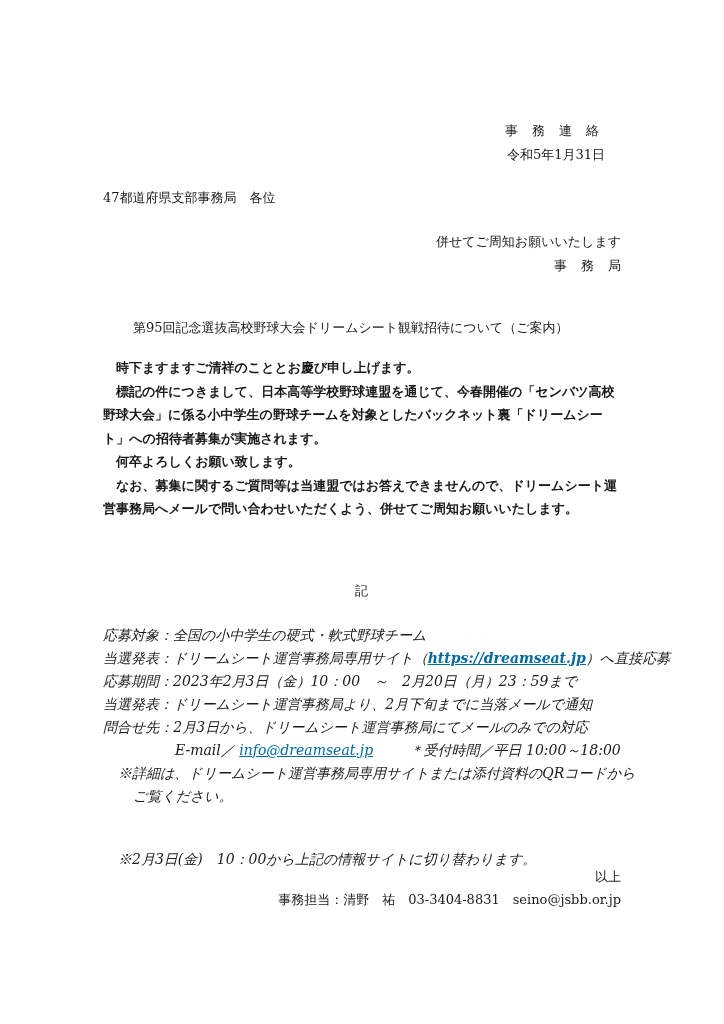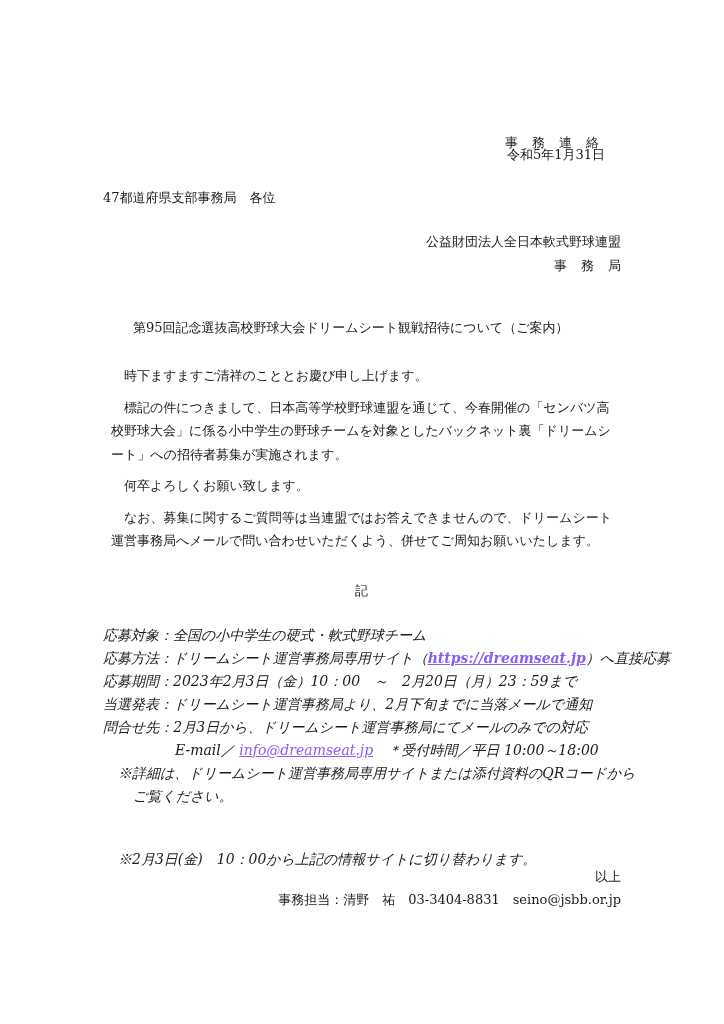--- a/index.html
+++ b/index.html
@@ -5,59 +5,59 @@
   html, body { margin: 0; padding: 0; background: #ffffff; }
   body {
     width: 724px; height: 1024px; position: relative; overflow: hidden;
     font-family: "DejaVu Serif", "Liberation Serif", serif;
     color: #1a1a1a;
     font-size: 13px;
   }
   .abs { position: absolute; white-space: nowrap; }
   .spaced { letter-spacing: 14px; }
   .para { position: absolute; left: 103px; width: 520px; line-height: 23.5px; font-size: 13px; }
-  .para p { margin: 8px; text-indent: 13px; }
+  .para p { margin: 0; text-indent: 13px; font-weight: bold; }
   .item { position: absolute; left: 103px; white-space: nowrap; font-size: 14px; font-style: italic; }
-  a.link { color: #8b5cf6; text-decoration: underline; font-weight: bold; }
+  a.link { color: #0369a1; text-decoration: underline; font-weight: bold; }
 </style>
 </head>
 <body>
 
 <div>
 
-  <div class="abs spaced" style="left:505px; top:122px; font-size:13px;margin-top:12px;">事務連絡</div>
+  <div class="abs spaced" style="left:505px; top:122px; font-size:13px;">事務連絡</div>
   <div class="abs" style="right:119px; top:146px;text-align:center;">令和5年1月31日</div>
 
   <div class="abs" style="left:103px; top:189px;">47都道府県支部事務局　各位</div>
 
-  <div class="abs" style="right:103px; top:233px;">公益財団法人全日本軟式野球連盟</div>
+  <div class="abs" style="right:103px; top:233px;">併せてご周知お願いいたします</div>
   <div class="abs spaced" style="right:89px; top:257px;">事務局</div>
 
   <div class="abs" style="left:133px; top:319px;">第95回記念選抜高校野球大会ドリームシート観戦招待について（ご案内）</div>
 
   <div class="para" style="top:356px;">
     <p>時下ますますご清祥のこととお慶び申し上げます。</p>
     <p>標記の件につきまして、日本高等学校野球連盟を通じて、今春開催の「センバツ高校野球大会」に係る小中学生の野球チームを対象としたバックネット裏「ドリームシート」への招待者募集が実施されます。</p>
     <p>何卒よろしくお願い致します。</p>
     <p>なお、募集に関するご質問等は当連盟ではお答えできませんので、ドリームシート運営事務局へメールで問い合わせいただくよう、併せてご周知お願いいたします。</p>
   </div>
 
   <div class="abs" style="left:355px; top:582px;">記</div>
 
   <div class="item" style="top:627px;">応募対象：全国の小中学生の硬式・軟式野球チーム</div>
   <div class="item" style="top:650px;">
-    <span>応募方法：ドリームシート運営事務局専用サイト（</span><a class="link">https://dreamseat.jp</a><span>）へ直接応募</span>
+    <span>当選発表：ドリームシート運営事務局専用サイト（</span><a class="link">https://dreamseat.jp</a><span>）へ直接応募</span>
   </div>
   <div class="item" style="top:673px;">応募期間：2023年2月3日（金）10：00　～　2月20日（月）23：59まで</div>
   <div class="item" style="top:696px;">当選発表：ドリームシート運営事務局より、2月下旬までに当落メールで通知</div>
   <div class="item" style="top:719px;">問合せ先：2月3日から、ドリームシート運営事務局にてメールのみでの対応</div>
   <div class="item" style="left:175px; top:742px;">
     <span>E-mail／</span>
     <a class="link" style="font-weight:normal;">info@dreamseat.jp</a>
-    <span style="margin-left:10px;">＊受付時間／平日 10:00～18:00</span>
+    <span style="margin-left:32px;">＊受付時間／平日 10:00～18:00</span>
   </div>
   <div class="item" style="left:118px; top:765px;">※詳細は、ドリームシート運営事務局専用サイトまたは添付資料のQRコードから</div>
   <div class="item" style="left:133px; top:788px;">ご覧ください。</div>
   <div class="item" style="left:118px; top:811px;margin-top:40px;">※2月3日(金)　10：00から上記の情報サイトに切り替わります。</div>
 
   <div class="abs" style="right:103px; top:868px;">以上</div>
   <div class="abs" style="right:103px; top:891px;">事務担当：清野　祐　03-3404-8831　seino@jsbb.or.jp</div>
 
 </div>
 

